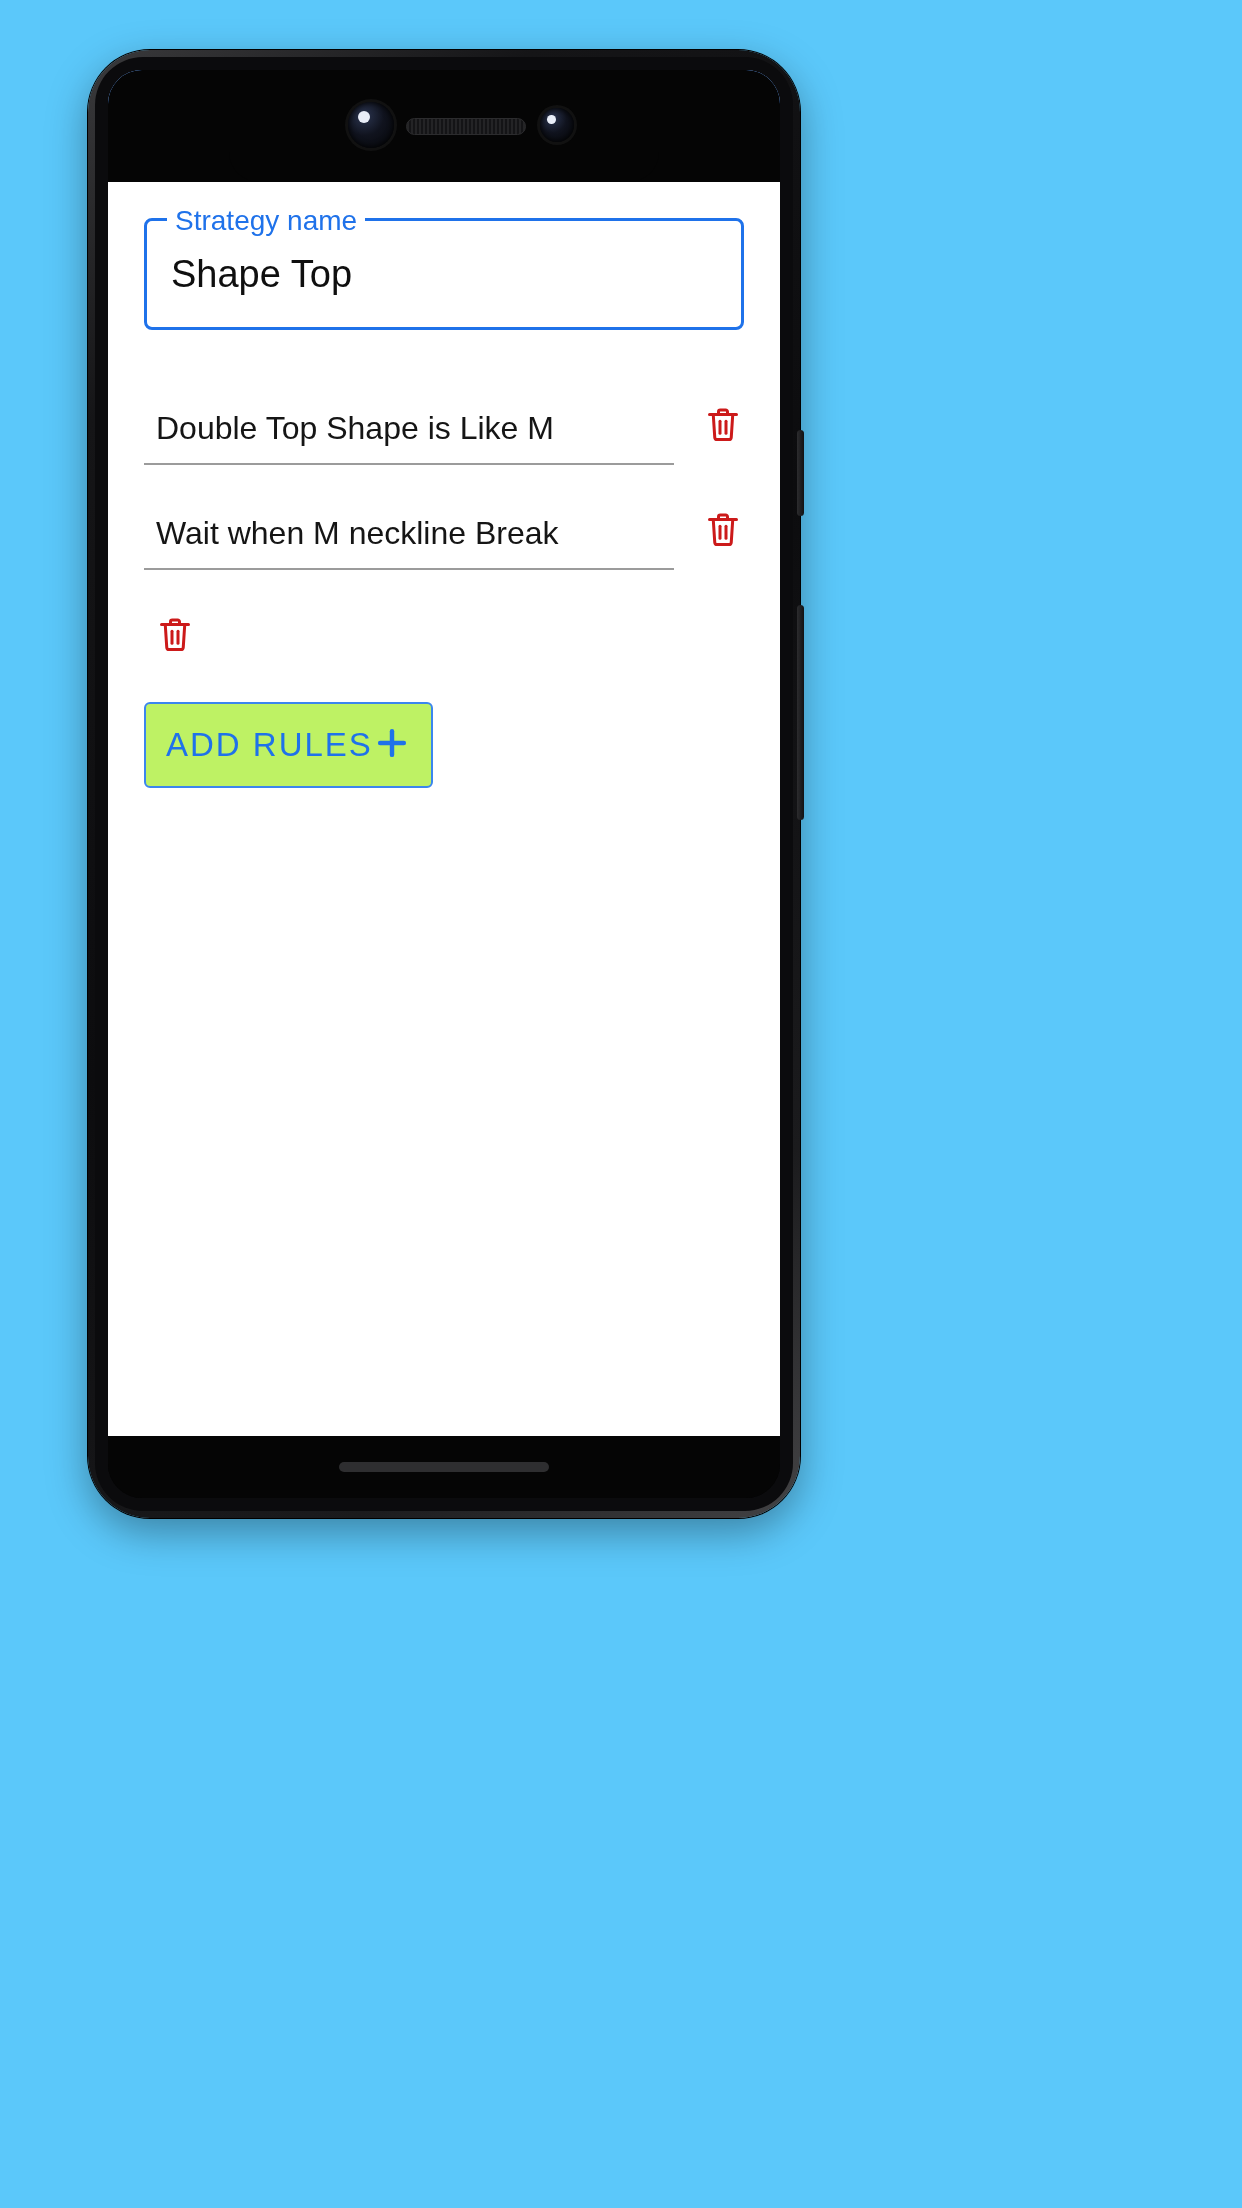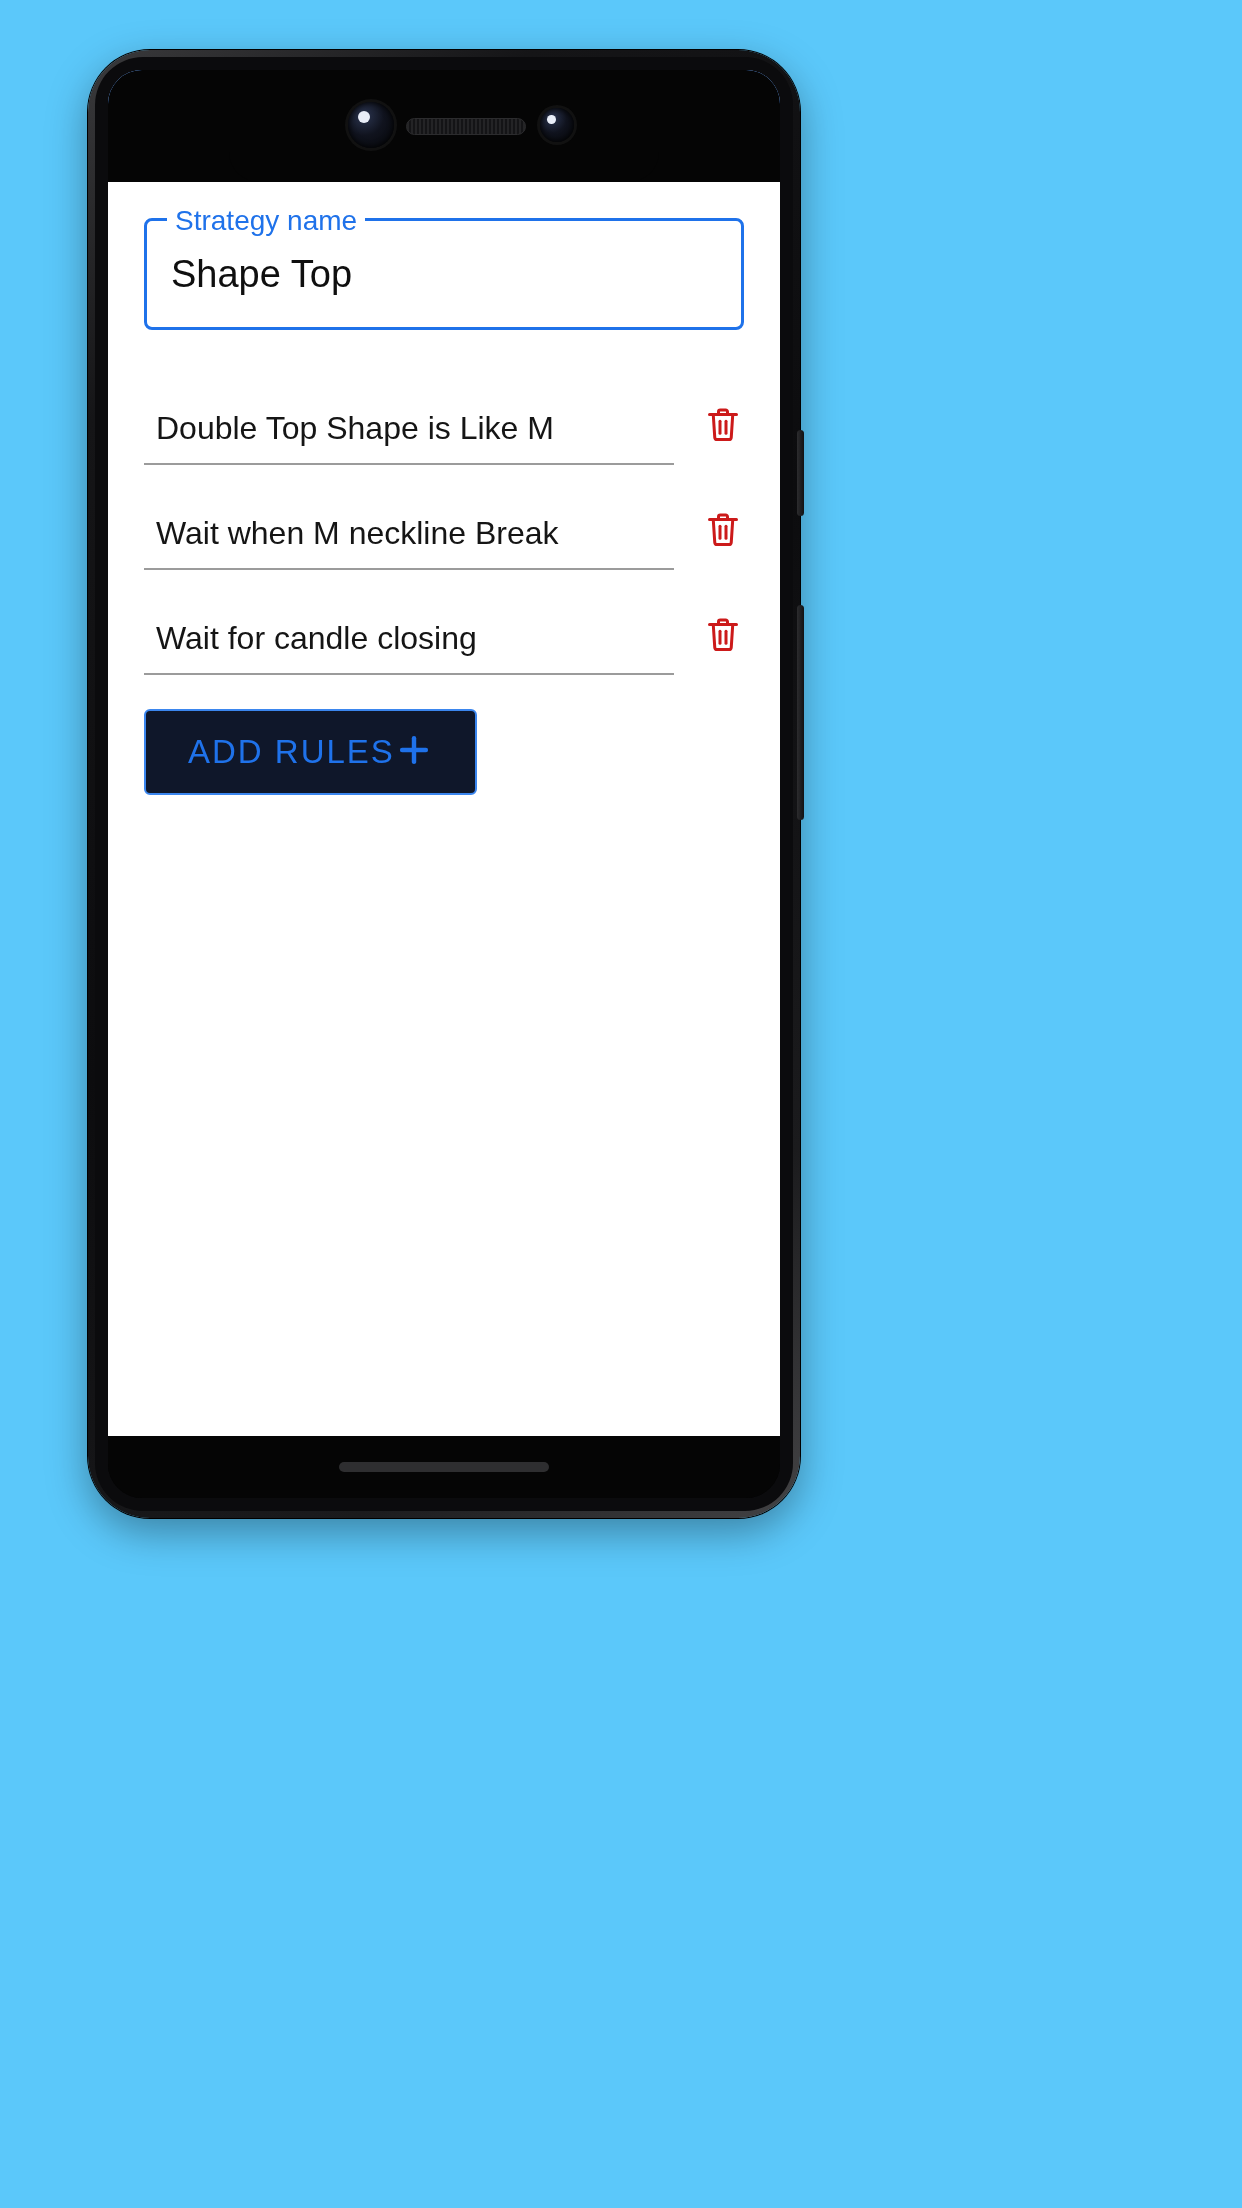--- a/index.html
+++ b/index.html
@@ -217,23 +217,23 @@
 
   
   .add-rules-wrap {
     padding: 30px 36px 0 36px;
   }
   .add-rules-btn {
     display: inline-flex;
     align-items: center;
     border: 2px solid #3b86ee;
     border-radius: 6px;
-    padding: 20px 42px;
+    padding: 20px 20px;
     cursor: pointer;
-    background: #0f172a;
+    background: #bef264;
   }
   .add-rules-label {
     color: #1f72ea;
     font-size: 33px;
     letter-spacing: 2px;
   }
 
   
   .navbar {
     position: absolute;
@@ -338,24 +338,20 @@
                   <line x1="10" y1="10.5" x2="10" y2="18.5"></line>
                   <line x1="14" y1="10.5" x2="14" y2="18.5"></line>
                 </svg>
               </span>
             </div>
           </div>
 
           <div class="rule-spacer"></div>
 
           <div class="rule-row">
-            <div class="rule-input">
-              <div class="rule-text">Wait for candle closing</div>
-              <div class="rule-underline"></div>
-            </div>
             <div class="delete-btn">
               <span>
                 <svg width="36" height="40" viewBox="0 0 24 26" fill="none" stroke="#cc1a1a" stroke-width="2" stroke-linecap="round" stroke-linejoin="round">
                   <line x1="3" y1="6" x2="21" y2="6"></line>
                   <path d="M9 6V4.2A1.2 1.2 0 0 1 10.2 3h3.6A1.2 1.2 0 0 1 15 4.2V6"></path>
                   <path d="M5.5 6l1 15.2A1.6 1.6 0 0 0 8.1 22.7h7.8a1.6 1.6 0 0 0 1.6-1.5L18.5 6"></path>
                   <line x1="10" y1="10.5" x2="10" y2="18.5"></line>
                   <line x1="14" y1="10.5" x2="14" y2="18.5"></line>
                 </svg>
               </span>

